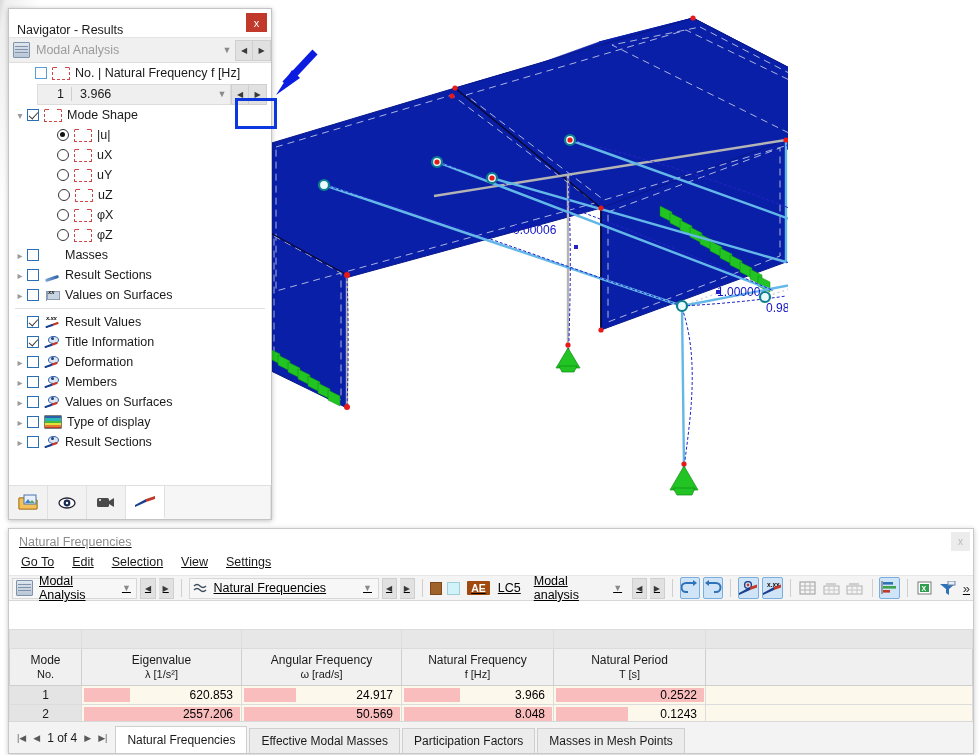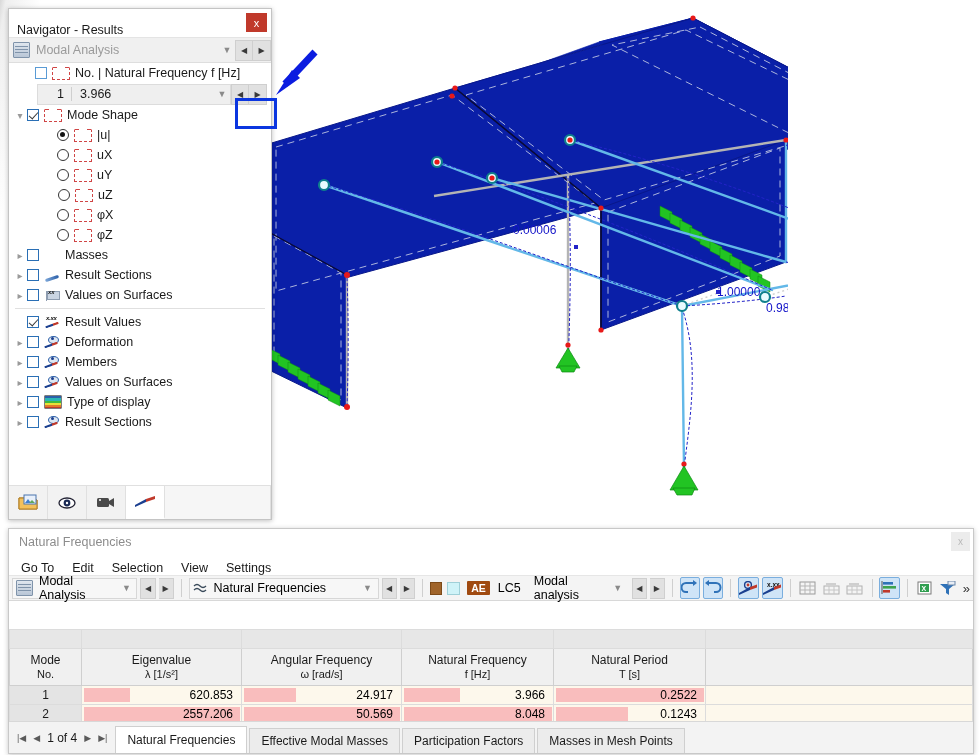--- a/index.html
+++ b/index.html
@@ -120,27 +120,27 @@
     position:absolute;left:0;right:0;bottom:0;height:33px;background:#fff;
     border-top:1px solid #e0e0e0;display:flex;align-items:stretch;
   }
   .ntab{width:38px;border-right:1px solid #e0e0e0;background:#f2f2f2;
     display:flex;align-items:center;justify-content:center;cursor:pointer;}
   .ntab.sel{background:#ffffff;border-bottom:2px solid #ffffff;}
   .ntab.fill{flex:1;background:#f6f6f6;}
   
   #tablewin{
     position:absolute;left:8px;top:528px;width:964px;height:224px;
-    background:#ffffff;border:1px solid #c8c8c8;box-shadow:0 1px 5px rgba(0,0,0,.22);
+    background:#ffffff;border:1px solid #c8c8c8;box-shadow:0 1px 5px rgba(0,0,0,.22);text-decoration:underline;
   }
   #tbl-title{height:26px;display:flex;align-items:center;position:relative;background:#fff;}
   #tbl-title span{padding-left:10px;color:#8c8c8c;font-size:12.5px;}
   #tbl-close{position:absolute;right:3px;top:3px;width:19px;height:19px;background:#ececec;
     color:#b9b9b9;font-size:10px;line-height:19px;text-align:center;cursor:pointer;}
-  #tbl-menu{height:20px;display:flex;align-items:flex-end;padding-left:12px;gap:18px;
+  #tbl-menu{height:20px;display:flex;align-items:flex-start;padding-left:12px;gap:18px;
     font-size:12.5px;color:#1a1a1a;background:#fff;}
   #tbl-menu span{cursor:pointer;}
   #tbl-toolbar{
     height:26px;background:#f4f4f4;border-top:1px solid #e6e6e6;border-bottom:1px solid #d8d8d8;
     display:flex;align-items:center;padding:0 3px;box-sizing:border-box;gap:3px;font-size:12.5px;
   }
   .tcombo{height:21px;background:#f7f7f7;border:1px solid #d7d7d7;display:flex;align-items:center;
     box-sizing:border-box;padding:0 2px 0 3px;}
   .sep{width:1px;height:18px;background:#cfcfcf;margin:0 4px;}
   .tbtn{width:24px;height:22px;display:flex;align-items:center;justify-content:center;cursor:pointer;
@@ -434,20 +434,27 @@
     </div>
 
     <div class="tsep"></div>
 
     <div class="trow" style="padding-left:18px">
       <span class="cbx on"></span>
       <span class="ico ico-rv">
           <i class="xxx">x.xx</i>
         </span>
       <span class="tlabel">Result Values</span>
+    </div>
+    <div class="trow" style="padding-left:18px">
+      <span class="cbx on"></span>
+      <span class="ico ico-eye">
+          <i class="pupil"></i>
+        </span>
+      <span class="tlabel">Title Information</span>
     </div>
     <div class="trow">
       <span class="exp">▸</span>
       <span class="cbx"></span>
       <span class="ico ico-eye">
           <i class="pupil"></i>
         </span>
       <span class="tlabel">Deformation</span>
     </div>
     <div class="trow">

